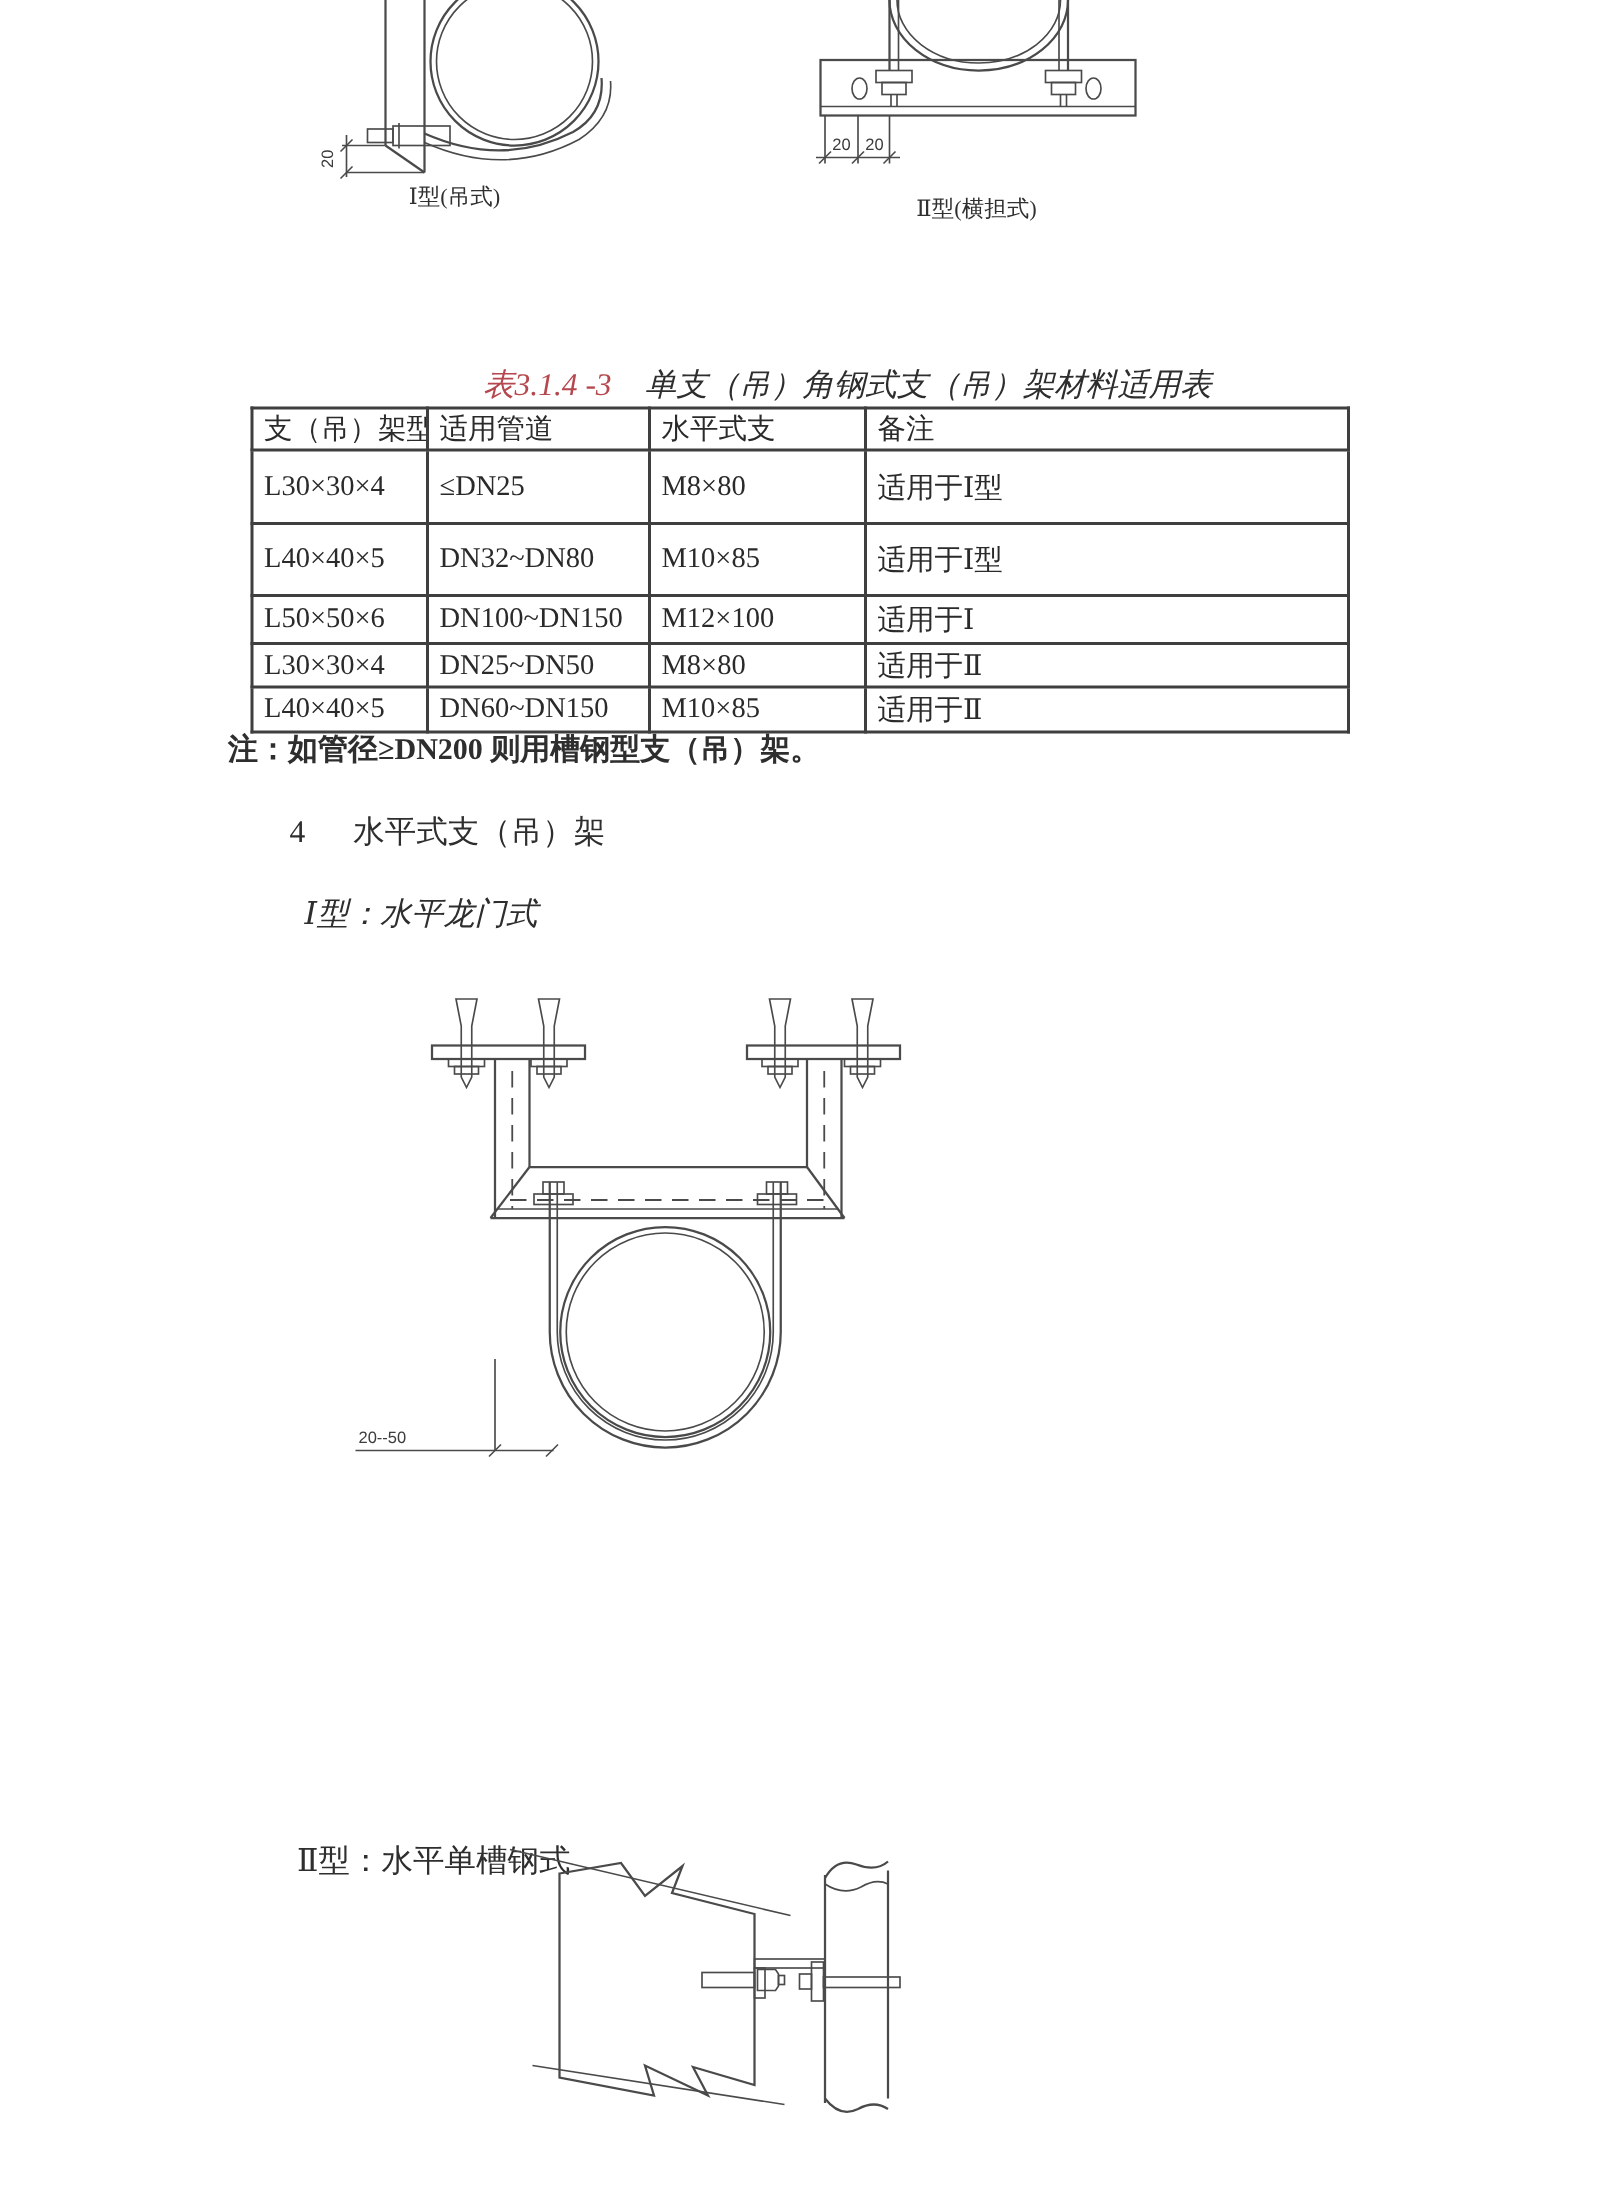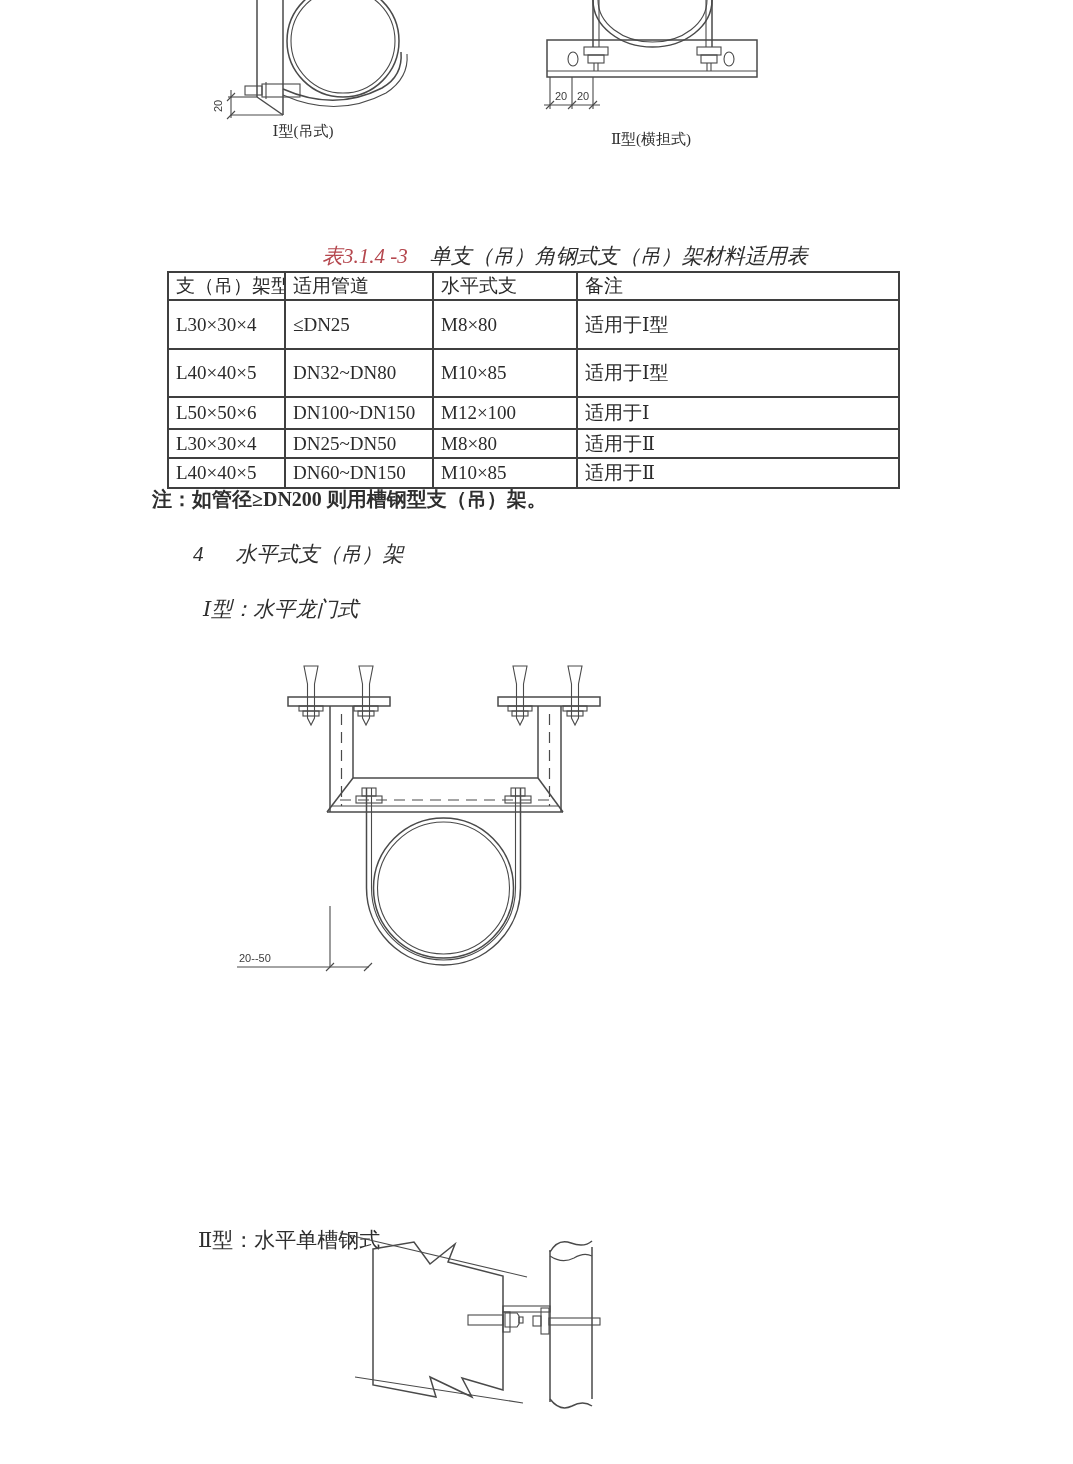--- a/index.html
+++ b/index.html
@@ -167,21 +167,21 @@
         <td>L40×40×5</td>
         <td>DN60~DN150</td>
         <td>M10×85</td>
         <td>适用于Ⅱ</td>
       </tr>
     </tbody>
   </table>
 
   <div class="abs note-line" style="left:152px;top:486px;font-weight:bold;">注：如管径≥DN200 则用槽钢型支（吊）架。</div>
 
-  <div class="abs sec-line" style="left:193px;top:540px;font-style:italic;">
+  <div class="abs sec-line" style="left:193px;top:540px;">
     <span>4</span><span class="gap-num"></span><span>水平式支（吊）架</span>
   </div>
 
   <div class="abs sec-line" style="left:203px;top:595px;font-style:italic;">Ⅰ型：水平龙门式</div>
 
   <svg class="abs" style="left:228px;top:655px;" width="402" height="322" viewBox="228 655 402 322">
 
     <g>
       <rect class="ln" x="288" y="697" width="102" height="9"></rect>
       <rect class="ln" x="498" y="697" width="102" height="9"></rect>

